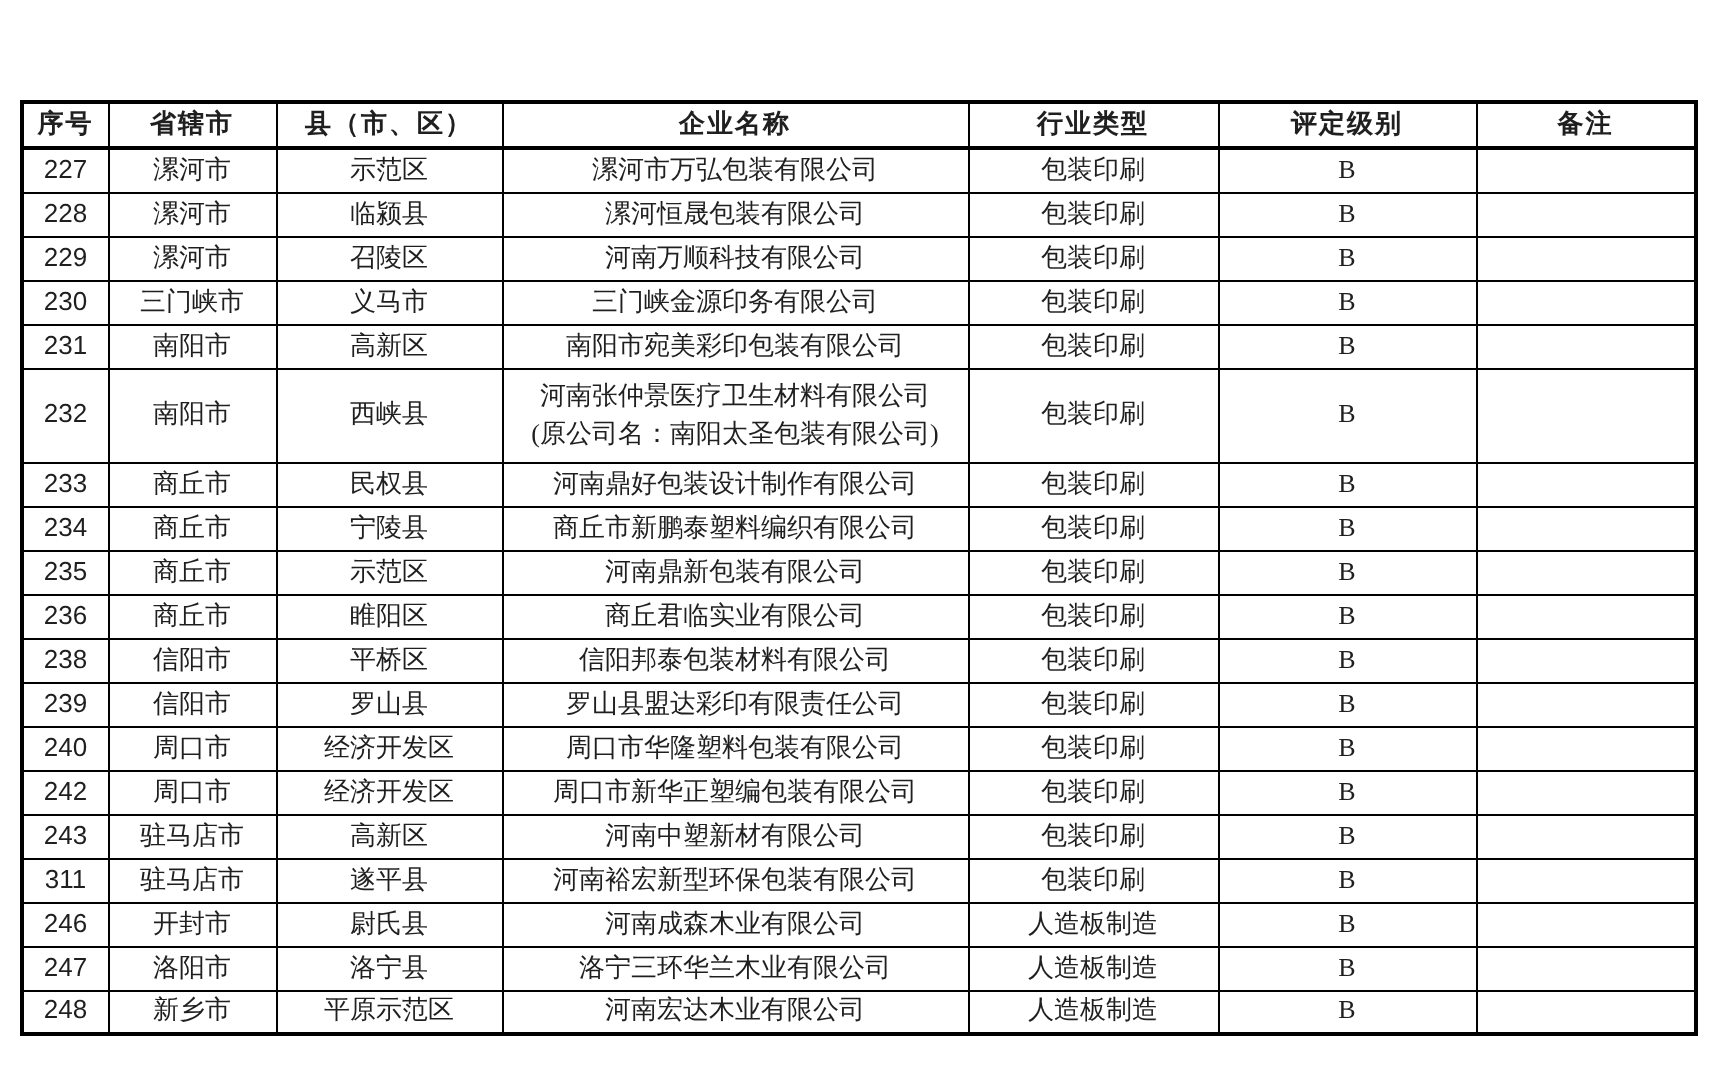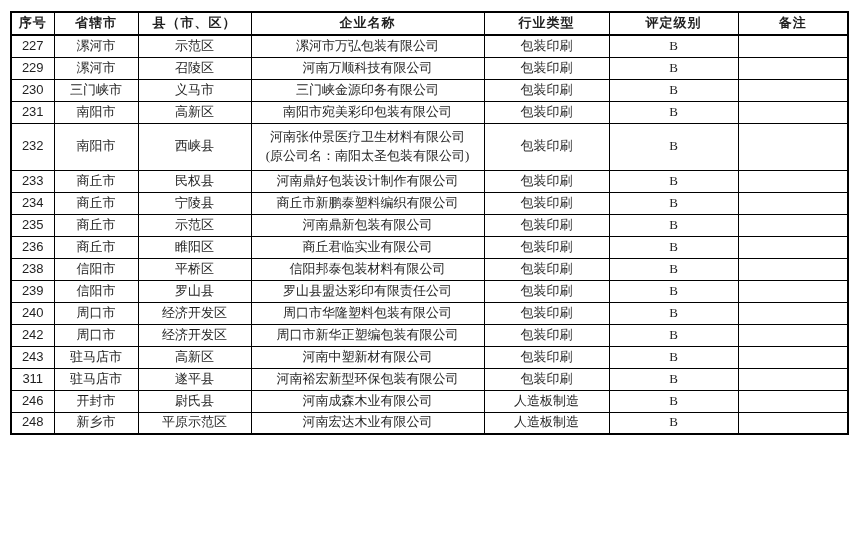--- a/index.html
+++ b/index.html
@@ -6,20 +6,21 @@
     margin: 0;
     padding: 0;
     background: #ffffff;
     width: 857px;
     height: 546px;
     overflow: hidden;
     font-family: "Liberation Serif", "DejaVu Serif", serif;
   }
   .page {
     padding: 11px 0 0 10px;
+    margin-top: 39px;
   }
   table.rating-table {
     border-collapse: collapse;
     table-layout: fixed;
     width: 837px;
     background: #ffffff;
   }
   table.rating-table th,
   table.rating-table td {
     border: 1px solid #000000;
@@ -80,20 +81,29 @@
         <tr>
           <td class="num">227</td>
           <td>漯河市</td>
           <td>示范区</td>
           <td>漯河市万弘包装有限公司</td>
           <td>包装印刷</td>
           <td>B</td>
           <td></td>
         </tr>
         <tr>
+          <td class="num">228</td>
+          <td>漯河市</td>
+          <td>临颍县</td>
+          <td>漯河恒晟包装有限公司</td>
+          <td>包装印刷</td>
+          <td>B</td>
+          <td></td>
+        </tr>
+        <tr>
           <td class="num">229</td>
           <td>漯河市</td>
           <td>召陵区</td>
           <td>河南万顺科技有限公司</td>
           <td>包装印刷</td>
           <td>B</td>
           <td></td>
         </tr>
         <tr>
           <td class="num">230</td>
@@ -216,20 +226,29 @@
         <tr>
           <td class="num">246</td>
           <td>开封市</td>
           <td>尉氏县</td>
           <td>河南成森木业有限公司</td>
           <td>人造板制造</td>
           <td>B</td>
           <td></td>
         </tr>
         <tr>
+          <td class="num">247</td>
+          <td>洛阳市</td>
+          <td>洛宁县</td>
+          <td>洛宁三环华兰木业有限公司</td>
+          <td>人造板制造</td>
+          <td>B</td>
+          <td></td>
+        </tr>
+        <tr>
           <td class="num">248</td>
           <td>新乡市</td>
           <td>平原示范区</td>
           <td>河南宏达木业有限公司</td>
           <td>人造板制造</td>
           <td>B</td>
           <td></td>
         </tr>
       </tbody>
   </table>

